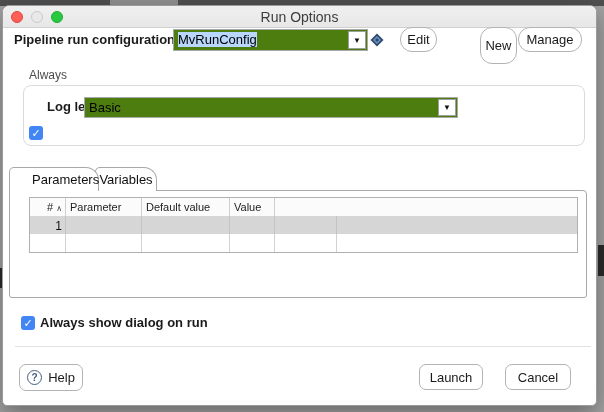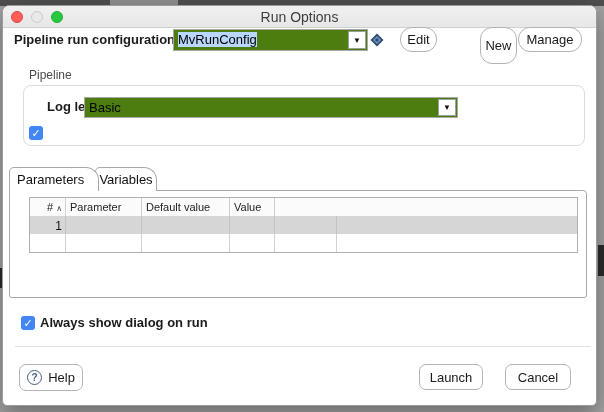--- a/index.html
+++ b/index.html
@@ -80,21 +80,21 @@
   
   .tabpanel {
     position:absolute; left:6px; top:184px; width:578px; height:108px;
     border:1px solid #a8a8a8; border-radius:0 4px 3px 3px; background:#fff;
   }
   .tab {
     position:absolute; top:161px; height:24px; background:#fff;
     border:1px solid #a8a8a8; border-bottom:none; border-radius:5px 13px 0 0;
     font-size:13px; color:#111; display:flex; align-items:center;
   }
-  .tab.active { left:6px; width:90px; z-index:3; padding-left:7px; }
+  .tab.active { left:6px; width:90px; z-index:3; padding-left:22px; }
   .tab.active::after { content:""; position:absolute; left:0; right:0; bottom:-2px; height:3px; background:#fff; }
   .tab.inactive { left:92px; width:62px; z-index:1; justify-content:center; }
 
   
   .table {
     position:absolute; left:26px; top:191px; width:549px;
     border:1px solid #b0b0b0; background:#fff; z-index:4;
   }
   .trow { display:flex; height:18px; }
   .trow.header { background:#fbfbfb; }
@@ -150,21 +150,21 @@
       <polygon points="7,0.5 13.5,7 7,13.5 0.5,7" fill="#2c4a70"></polygon>
       <polygon points="7,3 11,7 7,11 3,7" fill="#6e93bd"></polygon>
       <polygon points="7,5 9,7 7,9 5,7" fill="#2c4a70"></polygon>
     </svg>
   </div>
 
   <div class="btn" style="left:397px; top:21px; width:37px; height:25px;">Edit</div>
   <div class="btn" style="left:455px; top:21px; width:37px; height:37px;margin-left:22px;">New</div>
   <div class="btn" style="left:515px; top:21px; width:64px; height:25px;">Manage</div>
 
-  <div class="group-title" style="left:26px; top:62px;">Pipeline</div>
+  <div class="group-title" style="left:26px; top:62px;">Always</div>
   <div class="groupbox" style="left:20px; top:79px; width:562px; height:61px;"></div>
 
   <div class="lbl" style="left:44px; top:93px;">Log level:</div>
   <div class="combo" style="left:81px; top:91px; width:374px; height:21px;">
     <div class="val">Basic</div>
     <div class="dd">▼</div>
   </div>
 
   <div class="chk" style="left:26px; top:120px;">✓</div>
 

